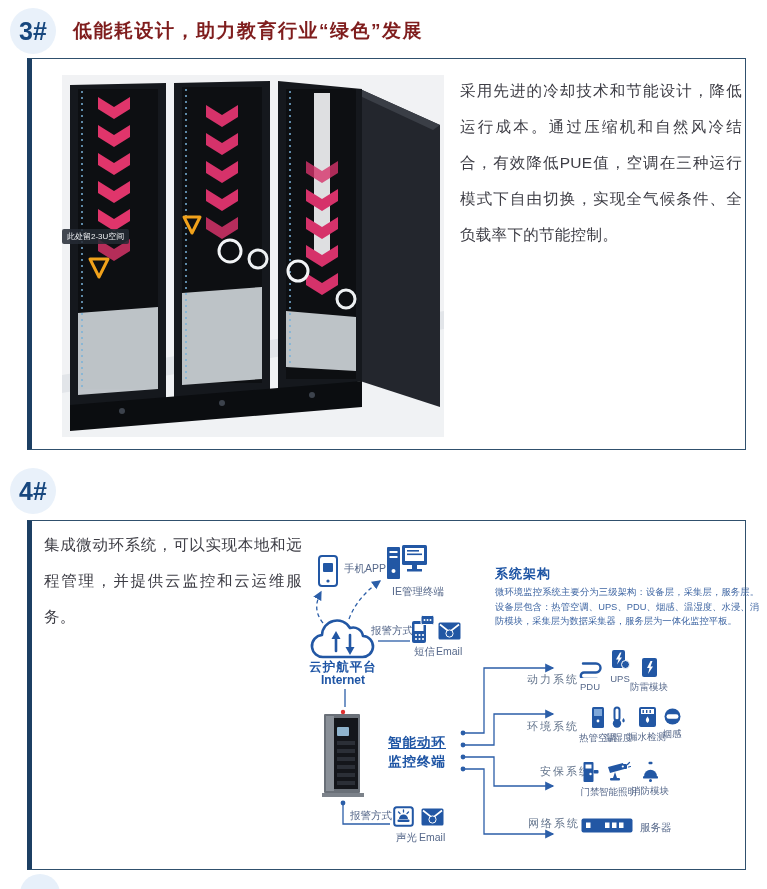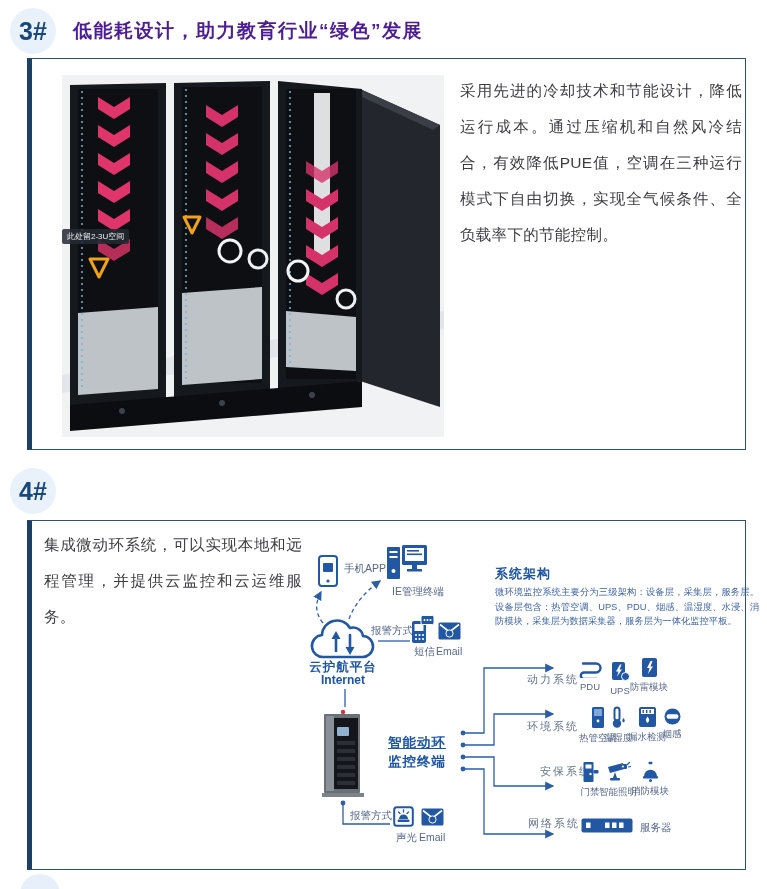--- a/index.html
+++ b/index.html
@@ -2,21 +2,21 @@
 <html><head>
 <meta charset="utf-8">
 <style>
   html,body{margin:0;padding:0;background:#fff;}
   .page{position:relative;width:767px;height:889px;background:#ffffff;overflow:hidden;
         font-family:"Liberation Sans","DejaVu Sans",sans-serif;}
   .sec-head{position:absolute;left:10px;display:flex;align-items:center;}
   .badge{width:46px;height:46px;border-radius:50%;background:#e9f1fa;display:flex;
          align-items:center;justify-content:center;}
   .badge span{font-weight:bold;font-size:25px;color:#17477e;}
-  .sec-title{font-size:19px;font-weight:bold;color:#4c1d95;margin:0 0 0 17px;letter-spacing:1.5px;}
+  .sec-title{font-size:19px;font-weight:bold;color:#7f1d1d;margin:0 0 0 17px;letter-spacing:1.5px;}
   .card{position:absolute;left:27px;width:719px;background:#fff;border:1px solid #30506d;
         border-left:5px solid #1c3f63;box-sizing:border-box;}
   .body-text{position:absolute;font-size:15.5px;color:#3c3c44;line-height:36px;
              text-align:justify;margin:0;letter-spacing:0.3px;}
   .dc-img{position:absolute;left:30px;top:16px;width:382px;height:362px;overflow:hidden;}
   .dc-note{position:absolute;left:0px;top:154px;background:rgba(36,42,52,0.85);color:#eef0f3;
            font-size:8px;padding:2px 5px;border-radius:2px;white-space:nowrap;}
   
   .wires{position:absolute;left:0;top:0;pointer-events:none;}
   .d-label{position:absolute;font-size:10.5px;color:#56688a;white-space:nowrap;}
@@ -257,21 +257,21 @@
     <div class="d-bold arch-title">系统架构</div>
     <div class="arch-desc">微环境监控系统主要分为三级架构：设备层，采集层，服务层。设备层包含：热管空调、UPS、PDU、烟感、温湿度、水浸、消防模块，采集层为数据采集器，服务层为一体化监控平板。</div>
 
     <div class="sysname" style="left:495px;top:151px;">动力系统</div>
     <div class="dev" style="left:536px;top:140px;">
       <svg width="28" height="17" viewBox="0 0 28 17">
         <path d="M7 3.5 H20 a4.5 4.5 0 0 1 0 9 H8 a3.2 3.2 0 0 0 0 6.4 H21" transform="translate(0,-1)" fill="none" stroke="#2257a4" stroke-width="2.4" stroke-linecap="round"></path>
       </svg>
       <span class="d-cap">PDU</span>
     </div>
-    <div class="dev" style="left:566px;top:140px;">
+    <div class="dev" style="left:566px;top:128px;">
       <svg width="19" height="21" viewBox="0 0 19 21">
         <rect x="1" y="1" width="13" height="18" rx="2" fill="#2257a4"></rect>
         <polygon points="9,3.5 5,10.5 7.5,10.5 6,15.5 11,8.5 8.5,8.5 10.5,3.5" fill="#fff"></polygon>
         <circle cx="14.5" cy="15.5" r="4" fill="#2257a4" stroke="#fff" stroke-width="1"></circle>
       </svg>
       <span class="d-cap">UPS</span>
     </div>
     <div class="dev" style="left:595px;top:136px;">
       <svg width="17" height="21" viewBox="0 0 17 21">
         <rect x="1" y="1" width="15" height="19" rx="2" fill="#2257a4"></rect>

